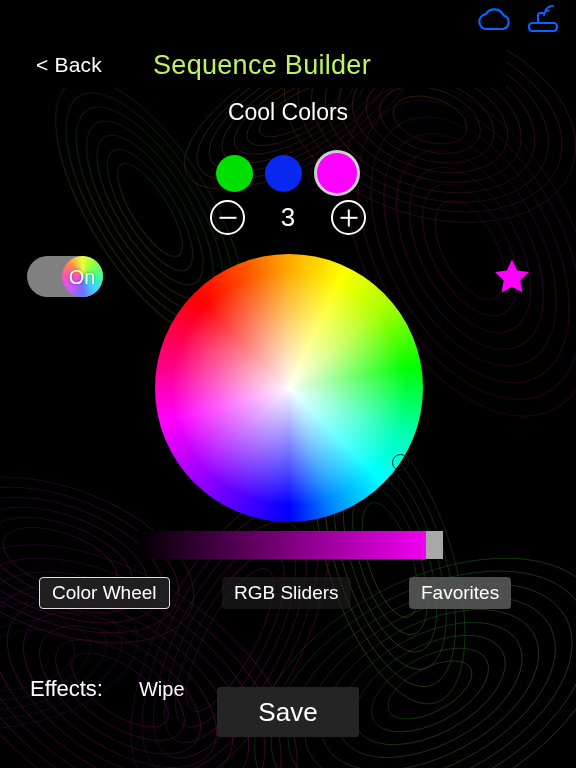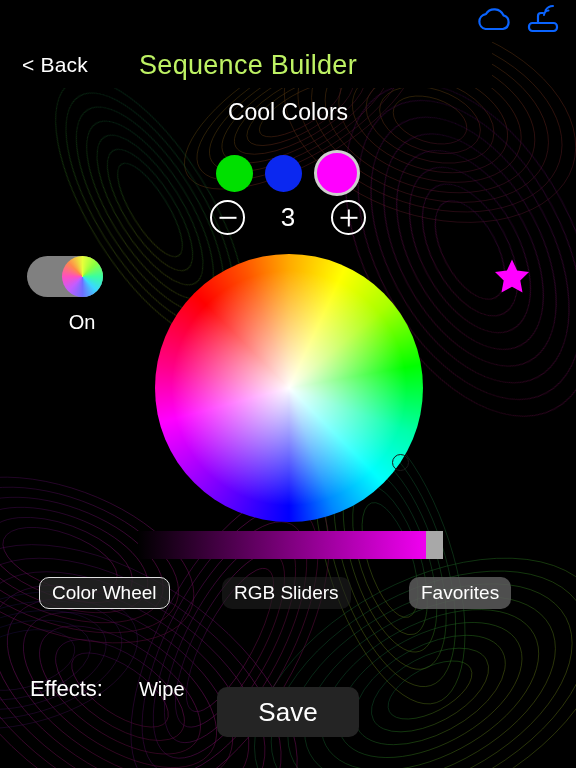--- a/index.html
+++ b/index.html
@@ -26,21 +26,21 @@
     width: 576px; height: 42px;
     background: #000; z-index: 20;
   }
   .status-icons {
     position: absolute; right: 16px; top: 4px;
     display: flex; align-items: center; gap: 14px;
   }
   .status-icons svg { display: block; }
 
   .navbar {
-    position: absolute; top: 42px; left: 4px;
+    position: absolute; top: 42px; left: 18px;
     width: 488px; height: 46px;
     background: #000; z-index: 20; padding-left: 10px;
   }
   .back-btn {
     position: absolute; left: 18px; top: 50%;
     transform: translateY(-50%);
     color: #fff; font-size: 21px; letter-spacing: .2px;
     cursor: pointer; white-space: nowrap;
   }
   .nav-title {
@@ -112,21 +112,20 @@
     background: conic-gradient(from 0deg,
       #e8ff3a, #8bff40, #3affa0, #3ad8ff, #6f6fff,
       #c45cff, #ff4fc0, #ff8a4a, #e8ff3a);
   }
   .toggle-label {
     position: absolute; right: 2px; top: 50%;
     transform: translateY(-50%);
     width: 38px; text-align: center;
     color: #fff; font-size: 20px;
     text-shadow: 0 0 3px rgba(0,0,0,.45);
-    margin-top: 45px;
   }
 
   
   .fav-star {
     position: absolute; left: 494px; top: 258px;
     width: 36px; height: 36px; z-index: 10; cursor: pointer;
   }
 
   
   .wheel-wrap {
@@ -180,21 +179,21 @@
   }
 
   
   .tabs {
     position: absolute; left: 0; top: 577px; width: 576px;
     height: 32px; z-index: 10;
   }
   .tab {
     position: absolute; top: 0; height: 32px;
     display: flex; align-items: center; justify-content: center;
-    color: #fff; font-size: 19px; border-radius: 10px;
+    color: #fff; font-size: 19px; border-radius: 4px;
     padding: 0 12px; cursor: pointer; white-space: nowrap;
   }
   .tab.active {
     left: 39px; border: 1.6px solid #e0e0e0;
     background: rgba(40,40,40,.78);
   }
   .tab.mid {
     left: 222px; background: rgba(35,35,35,.55);
   }
   .tab.right {
@@ -210,21 +209,21 @@
     color: #fff; font-size: 22px; margin-top: 40px;
   }
   .effects-value {
     color: #fff; font-size: 20px; margin-left: 36px;
     cursor: pointer;
   }
 
   
   .save-btn {
     position: absolute; left: 217px; top: 687px;
-    width: 142px; height: 50px; border-radius: 10px;
+    width: 142px; height: 50px; border-radius: 3px;
     background: #242424;
     display: flex; align-items: center; justify-content: center;
     color: #fff; font-size: 26px; cursor: pointer; z-index: 10;
   }
 </style>
 </head>
 <body>
 
 <div id="app">
 

